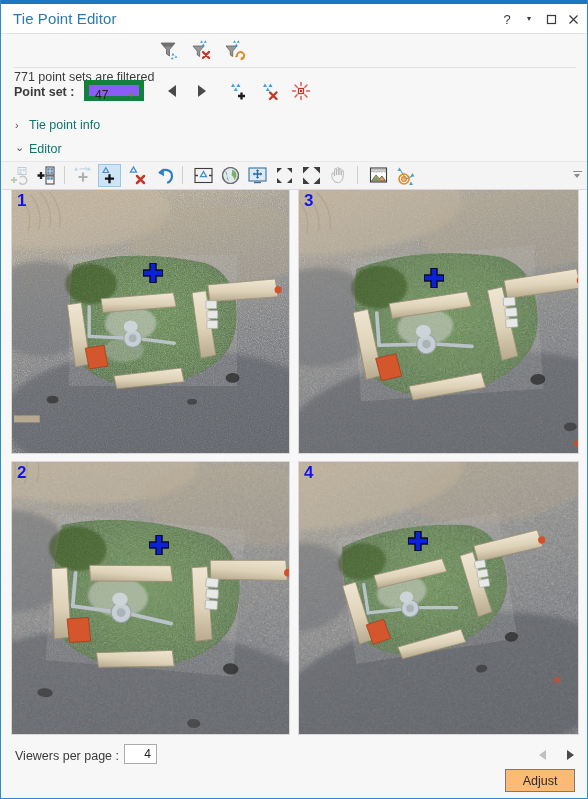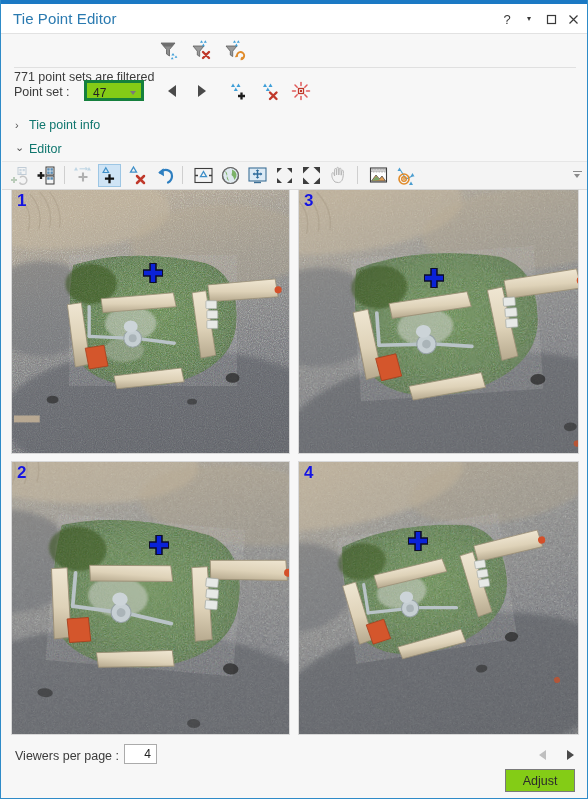--- a/index.html
+++ b/index.html
@@ -96,27 +96,28 @@
     position: absolute;
     left: 0; top: 78px;
     width: 586px; height: 30px;
   }
   .ps-label {
     position: absolute;
     left: 13px; top: 7px;
     font-size: 12.5px;
     color: #3b3b3b;
     white-space: nowrap;
+    font-weight: bold;
   }
   .ps-combo {
     position: absolute;
     left: 83px; top: 2px;
     width: 60px; height: 21px;
-    background: #84cc16;
-    border: 3px solid #15803d;
+    background: #8b5cf6;
+    border: 5px solid #15803d;
     box-sizing: border-box;
   }
   .ps-combo .val {
     position: absolute;
     left: 6px; top: 3px;
     font-size: 12px;
     color: #222;
   }
   .ps-combo .arw {
     position: absolute;
@@ -291,21 +292,21 @@
   .ptri-r {
     width: 0; height: 0;
     border-top: 5.5px solid transparent;
     border-bottom: 5.5px solid transparent;
     border-left: 7px solid #4a4a4a;
   }
   .adjust-btn {
     position: absolute;
     left: 503px; top: 33px;
     width: 70px; height: 23px;
-    background: #84cc16;
+    background: #fdba74;
     border: 1px solid #7a7a7a;
     box-sizing: border-box;
     display: flex;
     align-items: center;
     justify-content: center;
     font-size: 12.5px;
     color: #2b2b2b;
     cursor: default;
     text-align: right;
   }

